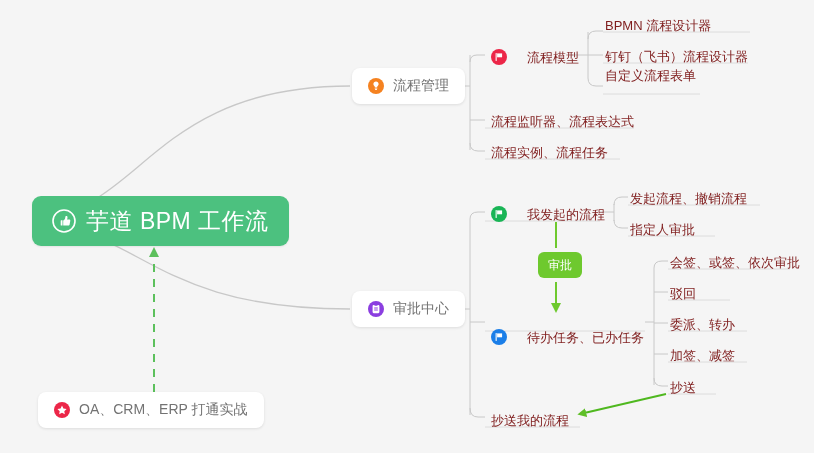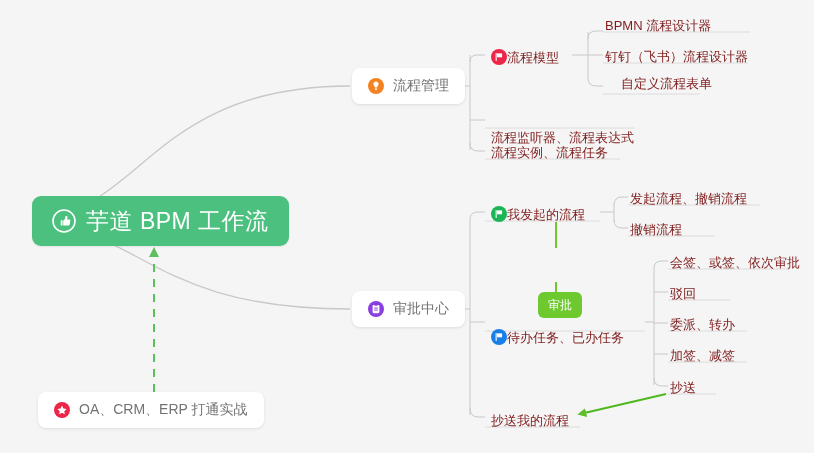--- a/index.html
+++ b/index.html
@@ -67,21 +67,21 @@
     padding: 0 4px 0 2px;
     align-items: flex-end;
     padding-bottom: 3px;
   }
   .plain-label {
     color: #7f1d1d;
     font-size: 13px;
     line-height: 15px;
   }
   .plain-node.has-icon .plain-label {
-    margin-left: 0;
+    margin-left: 20px;
   }
   
   .ic {
     width: 16px;
     height: 16px;
     border-radius: 50%;
     display: inline-flex;
     align-items: center;
     justify-content: center;
     flex: 0 0 auto;
@@ -96,21 +96,20 @@
     position: absolute;
     background: #6ec92e;
     border-radius: 6px;
     color: #ffffff;
     font-size: 12px;
     height: 26px;
     padding: 0 10px;
     display: flex;
     align-items: center;
     justify-content: center;
-    margin-top: 40px;
   }
 </style>
 </head>
 <body>
 
 <div id="canvas">
 
   <svg id="edges" viewBox="0 0 814 453" width="814" height="453">
 
     <path d="M 36,216 C 140,216 150,86 350,86" fill="none" stroke="#c8c8c8" stroke-width="1.3"></path>
@@ -245,25 +244,25 @@
   </div>
 
   <div class="node plain-node" style="left:603px; top:10px;">
     <span class="plain-label">BPMN 流程设计器</span>
   </div>
 
   <div class="node plain-node" style="left:603px; top:41px;">
     <span class="plain-label">钉钉（飞书）流程设计器</span>
   </div>
 
-  <div class="node plain-node" style="left:603px; top:68px;margin-left:16px;">
+  <div class="node plain-node" style="left:603px; top:60px;">
     <span class="plain-label">自定义流程表单</span>
   </div>
 
-  <div class="node plain-node" style="left:489px; top:122px;">
+  <div class="node plain-node" style="left:489px; top:106px;">
     <span class="plain-label">流程监听器、流程表达式</span>
   </div>
 
   <div class="node plain-node" style="left:489px; top:137px;">
     <span class="plain-label">流程实例、流程任务</span>
   </div>
 
   <div class="node plain-node" style="left:628px; top:183px;">
     <span class="plain-label">发起流程、撤销流程</span>
   </div>
@@ -273,21 +272,21 @@
       <svg width="16" height="16" viewBox="0 0 16 16">
         <circle cx="8" cy="8" r="8" fill="#19b556"></circle>
         <rect x="4.6" y="4.0" width="1.1" height="8.0" rx="0.5" fill="#ffffff"></rect>
         <path d="M6.1 4.4 h5.0 v3.9 h-5.0 z" fill="#ffffff"></path>
       </svg>
     </span>
     <span class="plain-label">我发起的流程</span>
   </div>
 
   <div class="node plain-node" style="left:628px; top:214px;">
-    <span class="plain-label">撤销流程</span>
+    <span class="plain-label">指定人审批</span>
   </div>
 
   <div class="rel-label" style="left:538px; top:252px;">
     <span>审批</span>
   </div>
 
   <div class="node plain-node has-icon" style="left:489px; top:322px;">
     <span class="ic">
       <svg width="16" height="16" viewBox="0 0 16 16">
         <circle cx="8" cy="8" r="8" fill="#1a7ee8"></circle>

